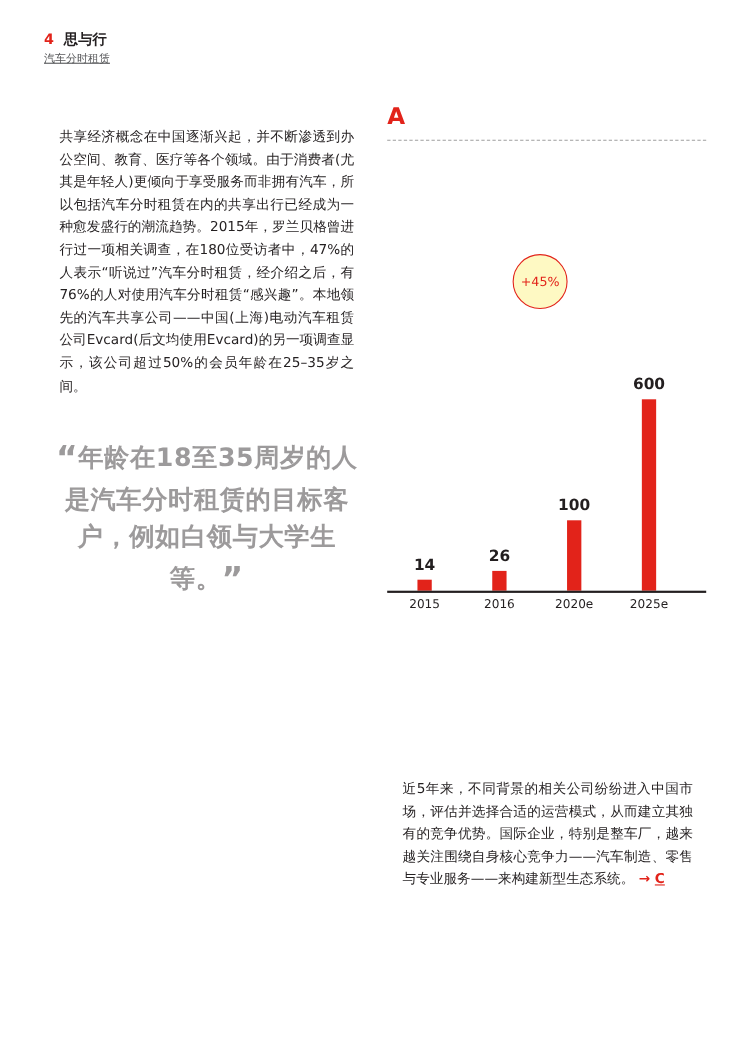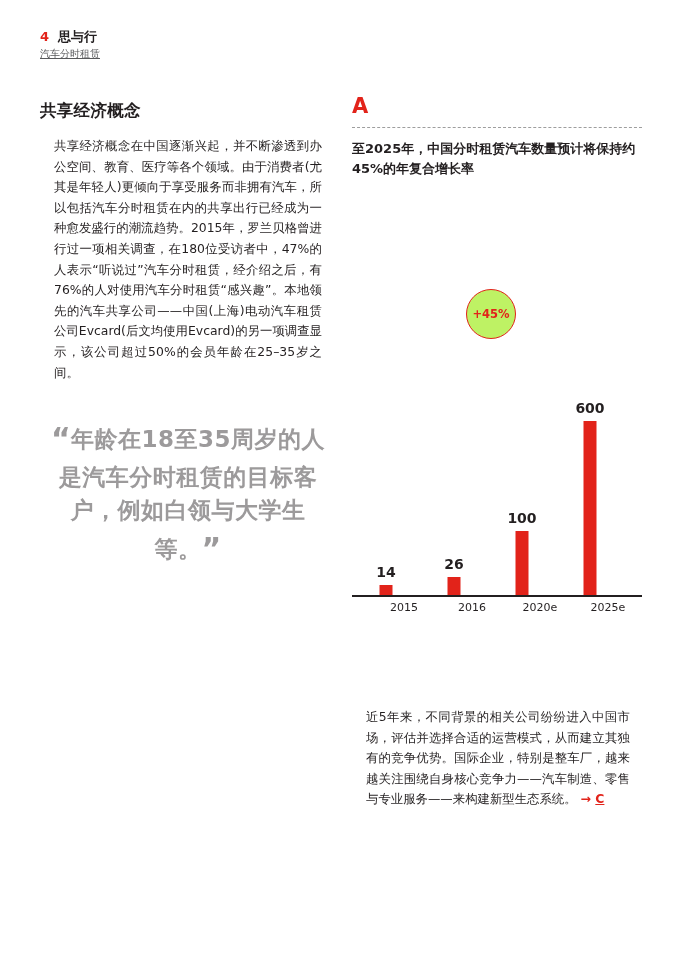--- a/index.html
+++ b/index.html
@@ -171,21 +171,20 @@
     font-weight: bold;
     color: #231f20;
     white-space: nowrap;
   }
   .x-labels {
     position: absolute;
     top: 404px;
     left: 0;
     width: 290px;
     display: flex;
-    justify-content: flex-end;
   }
   .x-label {
     width: 68px;
     text-align: center;
     font-size: 11px;
     color: #231f20;
   }
 
   .growth-badge {
     position: absolute;
@@ -193,22 +192,22 @@
     top: 92px;
     width: 48px;
     height: 48px;
     border: 1.4px solid #e2231a;
     border-radius: 50%;
     display: flex;
     align-items: center;
     justify-content: center;
     color: #e2231a;
     font-size: 11.5px;
-    font-weight: bold;
-    background: #bef264;
+    font-weight: normal;
+    background: #fef9c3;
   }
 
   
   .right-bottom {
     position: absolute;
     left: 352px;
     top: 693px;
     width: 292px;
   }
   .sub-head {
@@ -234,33 +233,31 @@
 
   <div class="header">
     <div class="header-line">
       <span class="page-num">4</span>
       <span class="header-title">思与行</span>
     </div>
     <div class="header-sub">汽车分时租赁</div>
   </div>
 
   <div class="left-col">
-    <h2 class="section-title">共享经济概念</h2>
     <p class="body-text">共享经济概念在中国逐渐兴起，并不断渗透到办公空间、教育、医疗等各个领域。由于消费者(尤其是年轻人)更倾向于享受服务而非拥有汽车，所以包括汽车分时租赁在内的共享出行已经成为一种愈发盛行的潮流趋势。2015年，罗兰贝格曾进行过一项相关调查，在180位受访者中，47%的人表示“听说过”汽车分时租赁，经介绍之后，有76%的人对使用汽车分时租赁“感兴趣”。本地领先的汽车共享公司——中国(上海)电动汽车租赁公司Evcard(后文均使用Evcard)的另一项调查显示，该公司超过50%的会员年龄在25–35岁之间。</p>
 
     <div class="pullquote">
       <span class="qmark">“</span><span>年龄在18至35周岁的人是汽车分时租赁的目标客户，例如白领与大学生等。</span><span class="qmark">”</span>
     </div>
 
   </div>
 
   <div class="right-col">
     <div class="chart-letter">A</div>
     <div class="dashed-rule"></div>
-    <div class="chart-title">至2025年，中国分时租赁汽车数量预计将保持约45%的年复合增长率</div>
 
     <div class="chart">
       <div class="chart-plot">
 
         <div class="growth-badge">
           <span>+45%</span>
         </div>
 
         <div class="bar-wrap" style="left:0px;">
           <div class="bar-inner" style="height:10px;"></div>

